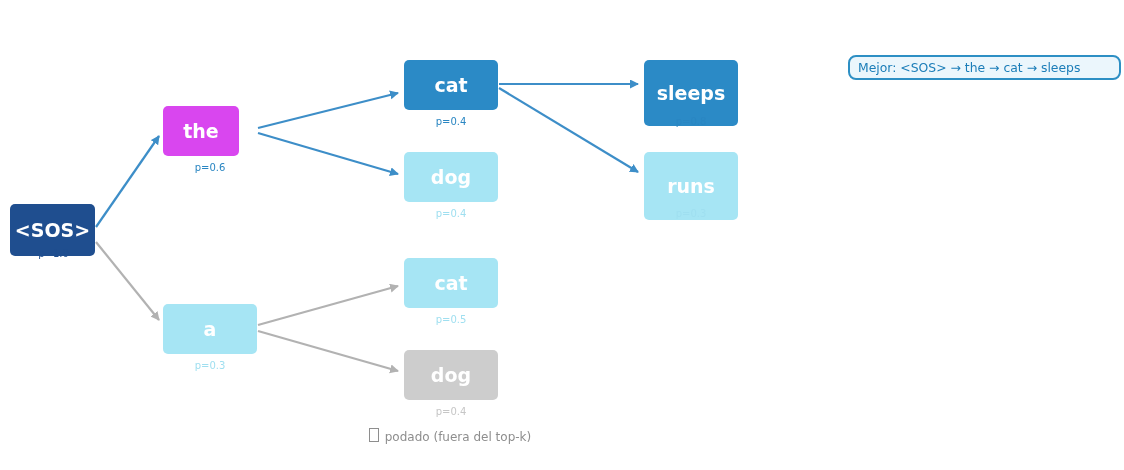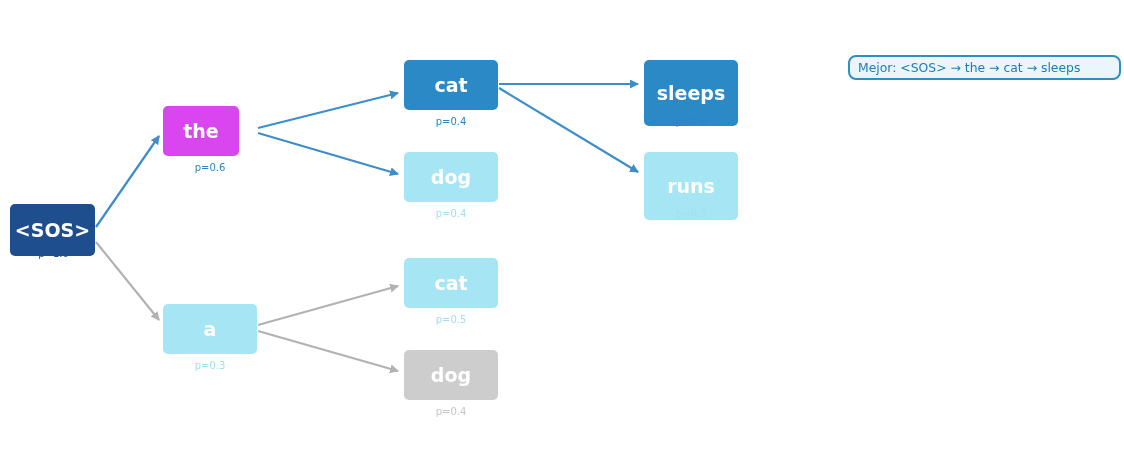--- a/index.html
+++ b/index.html
@@ -129,14 +129,17 @@
       <div class="node" style="left: 404px; top: 350px; width: 94px; height: 50px; background: rgb(205, 205, 205);">
         <span>dog</span>
       </div>
       <div class="plabel" style="left: 404px; top: 406px; width: 94px; color: rgb(198, 198, 198);">p=0.4</div>
     </div>
 
   <div class="best-box" style="border-color: rgb(45, 143, 196); background: rgb(235, 246, 252); color: rgb(27, 125, 184);">
     <div>Mejor: &lt;SOS&gt; → the → cat → sleeps</div>
   </div>
 
+  <div class="legend" style="color: rgb(142, 142, 142);">
+    <span class="tofu"></span><span>podado (fuera del top-k)</span>
+  </div>
 
 </div>
 
 </body></html>

